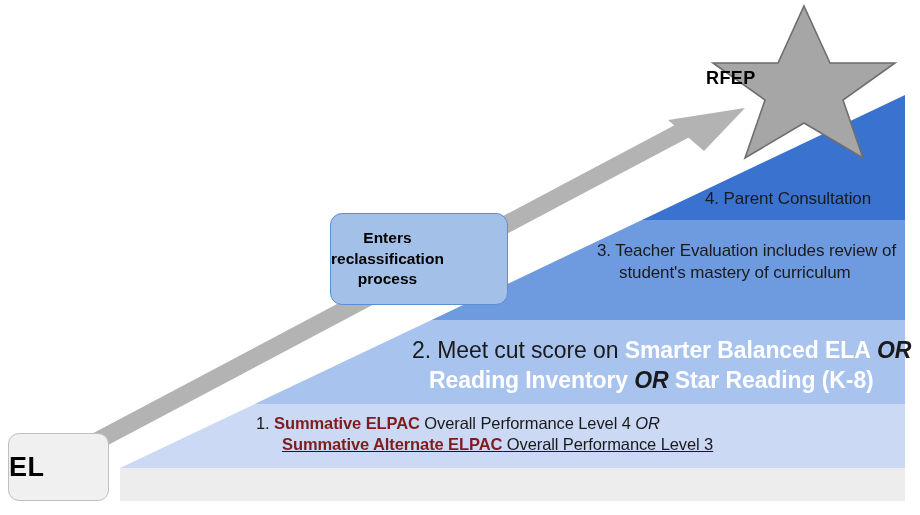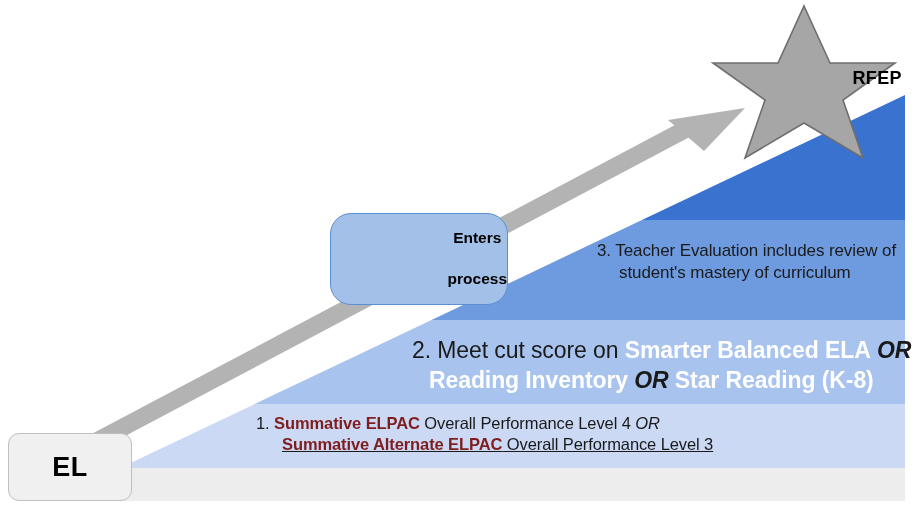--- a/index.html
+++ b/index.html
@@ -104,50 +104,50 @@
     color: #1a1a1a;
     font-size: 16.5px;
     line-height: 1.2;
   }
 
   
   #el-box {
     position: absolute;
     left: 8px;
     top: 433px;
-    width: 124px;
+    width: 101px;
     height: 68px;
     background: #F0F0F0;
     border: 1.4px solid #BFBFBF;
     border-radius: 11px;
     display: flex;
     align-items: center;
-    justify-content: center;
+    justify-content: flex-start;
     box-sizing: border-box;
   }
   #el-box .el-text {
     font-size: 27px;
     font-weight: bold;
     color: #000000;
     letter-spacing: 0.5px;
   }
 
   
   #enters-box {
     position: absolute;
     left: 330px;
     top: 213px;
     width: 178px;
     height: 92px;
     background: #A3C0E8;
     border: 1.3px solid #5B8FD4;
-    border-radius: 21px;
+    border-radius: 12px;
     display: flex;
     align-items: center;
-    justify-content: flex-end;
+    justify-content: flex-start;
     box-sizing: border-box;
   }
   #enters-box .enters-text {
     font-size: 15.5px;
     font-weight: bold;
     color: #000000;
     text-align: center;
     line-height: 1.33;
   }
 
@@ -157,21 +157,21 @@
     left: 706px;
     top: 2px;
     width: 196px;
     height: 160px;
   }
   #star-label {
     position: absolute;
     left: 0;
     top: 66px;
     width: 196px;
-    text-align: right;
+    text-align: left;
     font-size: 18px;
     font-weight: bold;
     color: #000000;
     letter-spacing: 0.4px;
     pointer-events: none;
   }
 </style>
 </head>
 <body>
 
@@ -204,20 +204,23 @@
 
     <g>
       <polygon fill="#A6A6A6" stroke="#6E6E6E" stroke-width="1.6" points="804,6 830,63 895,63 843,100 863,158 804,123 745,158 765,100 713,63 778,63"></polygon>
     </g>
   </svg>
 
   <div id="star-wrap">
     <div id="star-label">RFEP</div>
   </div>
 
+  <div class="band-label" id="band4-label">
+    <span class="num">4.</span><span> Parent Consultation</span>
+  </div>
 
   <div class="band-label" id="band3-label">
     <span class="num">3.</span><span>  Teacher Evaluation includes review of student's mastery of curriculum</span>
   </div>
 
   <div class="band-label" id="band2-label">
     <span class="l1"><span class="num">2.</span><span> Meet cut score on  </span><span class="em-white">Smarter Balanced ELA</span><span class="or-black"> OR</span></span>
     <span class="l2"><span class="em-white">Reading Inventory</span><span class="or-black"> OR </span><span class="em-white">Star Reading (K-8)</span></span>
   </div>
 
@@ -225,16 +228,16 @@
     <span class="l1"><span class="num">1.</span>&nbsp;<span class="em-blue">Summative ELPAC</span><span> Overall Performance Level 4 </span><span class="or-ital">OR</span></span>
     <span class="l2"><span class="em-blue">Summative Alternate ELPAC</span><span> Overall Performance Level 3</span></span>
   </div>
 
 
   <div id="el-box">
     <span class="el-text">EL</span>
   </div>
 
   <div id="enters-box">
-    <span class="enters-text"><span>Enters</span><br><br><span>process</span></span>
+    <span class="enters-text"><span>Enters</span><br><span>reclassification</span><br><span>process</span></span>
   </div>
 
 </div>
 
 </body></html>

